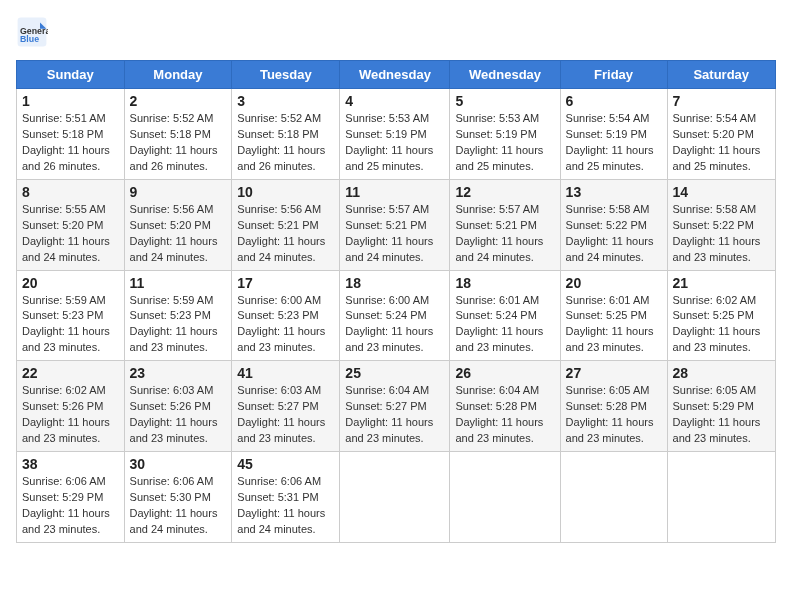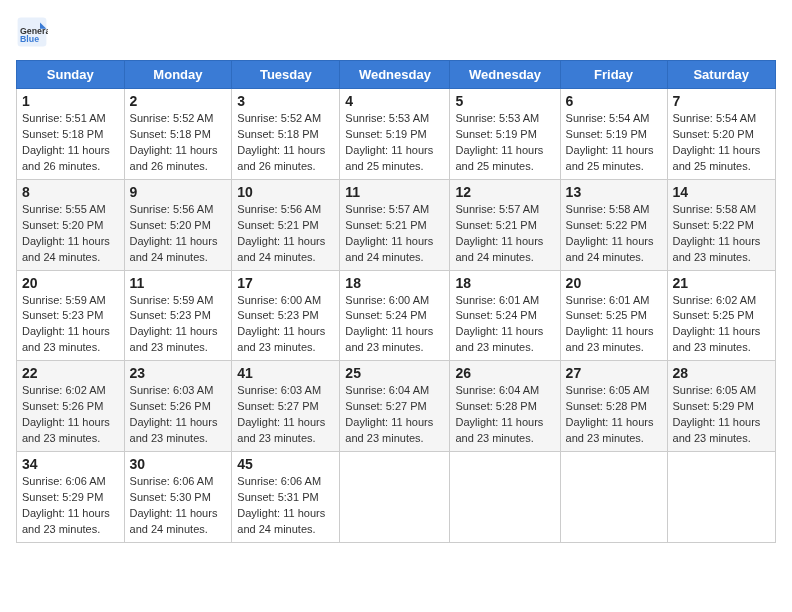--- a/index.html
+++ b/index.html
@@ -238,21 +238,21 @@
           <span class="day-number">27</span>
           <div class="day-info">Sunrise: 6:05 AM<br>Sunset: 5:28 PM<br>Daylight: 11 hours and 23 minutes.</div>
         </td>
         <td>
           <span class="day-number">28</span>
           <div class="day-info">Sunrise: 6:05 AM<br>Sunset: 5:29 PM<br>Daylight: 11 hours and 23 minutes.</div>
         </td>
       </tr>
       <tr>
         <td>
-          <span class="day-number">34</span>
+          <span class="day-number">38</span>
           <div class="day-info">Sunrise: 6:06 AM<br>Sunset: 5:29 PM<br>Daylight: 11 hours and 23 minutes.</div>
         </td>
         <td>
           <span class="day-number">30</span>
           <div class="day-info">Sunrise: 6:06 AM<br>Sunset: 5:30 PM<br>Daylight: 11 hours and 24 minutes.</div>
         </td>
         <td>
           <span class="day-number">45</span>
           <div class="day-info">Sunrise: 6:06 AM<br>Sunset: 5:31 PM<br>Daylight: 11 hours and 24 minutes.</div>
         </td>

